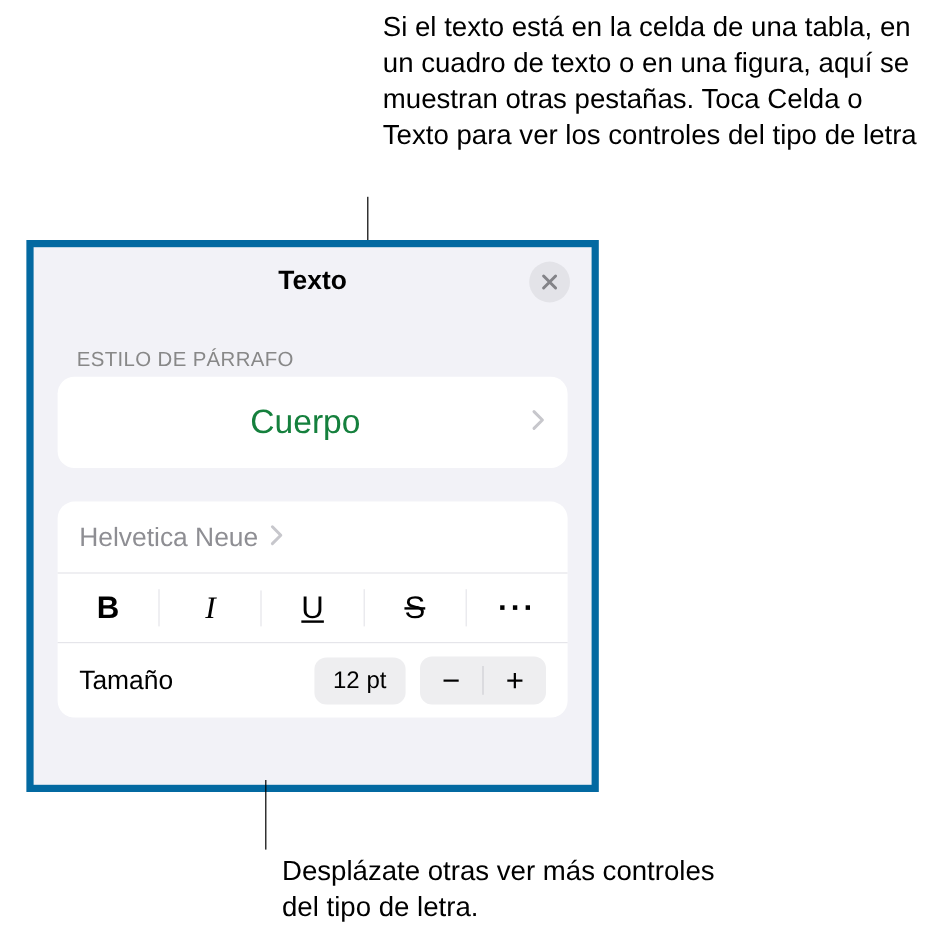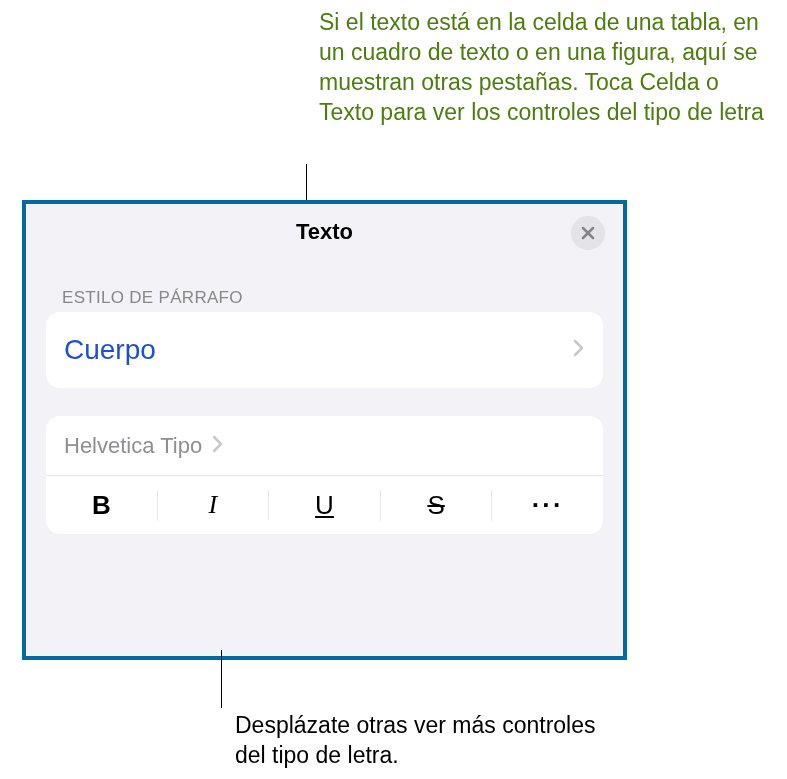--- a/index.html
+++ b/index.html
@@ -14,38 +14,38 @@
       background: #fff;
       position: relative;
     }
     .callout-top {
       position: absolute;
       top: 8px;
       left: 319px;
       width: 450px;
       font-size: 23px;
       line-height: 1.3;
-      color: #4d7c0f;
+      color: #000000;
     }
     .callout-line-top {
       position: absolute;
       top: 164px;
       left: 306px;
       width: 1px;
       height: 47px;
       background: #000;
     }
     .panel {
       position: absolute;
       top: 200px;
       left: 22px;
-      width: 605px;
+      width: 477px;
       height: 460px;
       background: #f2f2f7;
-      border: 4px solid #0369a1;
+      border: 6px solid #0369a1;
       overflow: hidden;
     }
     .panel-header {
       height: 56px;
       display: flex;
       align-items: center;
       justify-content: center;
       position: relative;
     }
     .panel-title {
@@ -91,22 +91,23 @@
     .row:last-child {
       border-bottom: none;
     }
     .style-row {
       min-height: 76px;
       cursor: pointer;
     }
     .style-name {
       font-size: 28px;
       font-weight: 400;
-      color: #1d4ed8;
-      flex: 1;
+      color: #15803d;
+      flex: 1;
+      text-align: center;
     }
     .chevron {
       color: #c7c7cc;
       font-size: 22px;
     }
     .font-row {
       cursor: pointer;
     }
     .font-label {
       font-size: 22px;
@@ -228,33 +229,42 @@
       <div class="chevron">
         <svg width="12" height="18" viewBox="0 0 12 18">
           <path d="M2 2 L9 9 L2 16" stroke="#c7c7cc" stroke-width="2.5" stroke-linecap="round" stroke-linejoin="round" fill="none"></path>
         </svg>
       </div>
     </div>
   </div>
 
   <div class="card card2">
     <div class="row font-row">
-      <div class="font-value">Helvetica Tipo</div>
+      <div class="font-value">Helvetica Neue</div>
       <div class="chevron">
         <svg width="12" height="18" viewBox="0 0 12 18">
           <path d="M2 2 L9 9 L2 16" stroke="#c7c7cc" stroke-width="2.5" stroke-linecap="round" stroke-linejoin="round" fill="none"></path>
         </svg>
       </div>
     </div>
 
     <div class="row style-buttons-row">
       <div class="style-btn bold">B</div>
       <div class="style-btn italic">I</div>
       <div class="style-btn underline">U</div>
       <div class="style-btn strike">S</div>
       <div class="style-btn more">···</div>
     </div>
 
+    <div class="row size-row">
+      <div class="size-label">Tamaño</div>
+      <div class="size-value-btn">12 pt</div>
+      <div class="stepper">
+        <div class="stepper-btn">−</div>
+        <div class="stepper-divider"></div>
+        <div class="stepper-btn">+</div>
+      </div>
+    </div>
   </div>
 </div>
 
 <div class="callout-line-bottom"></div>
 <div class="callout-bottom">Desplázate otras ver más controles del tipo de letra.</div>
 
 </body></html>

